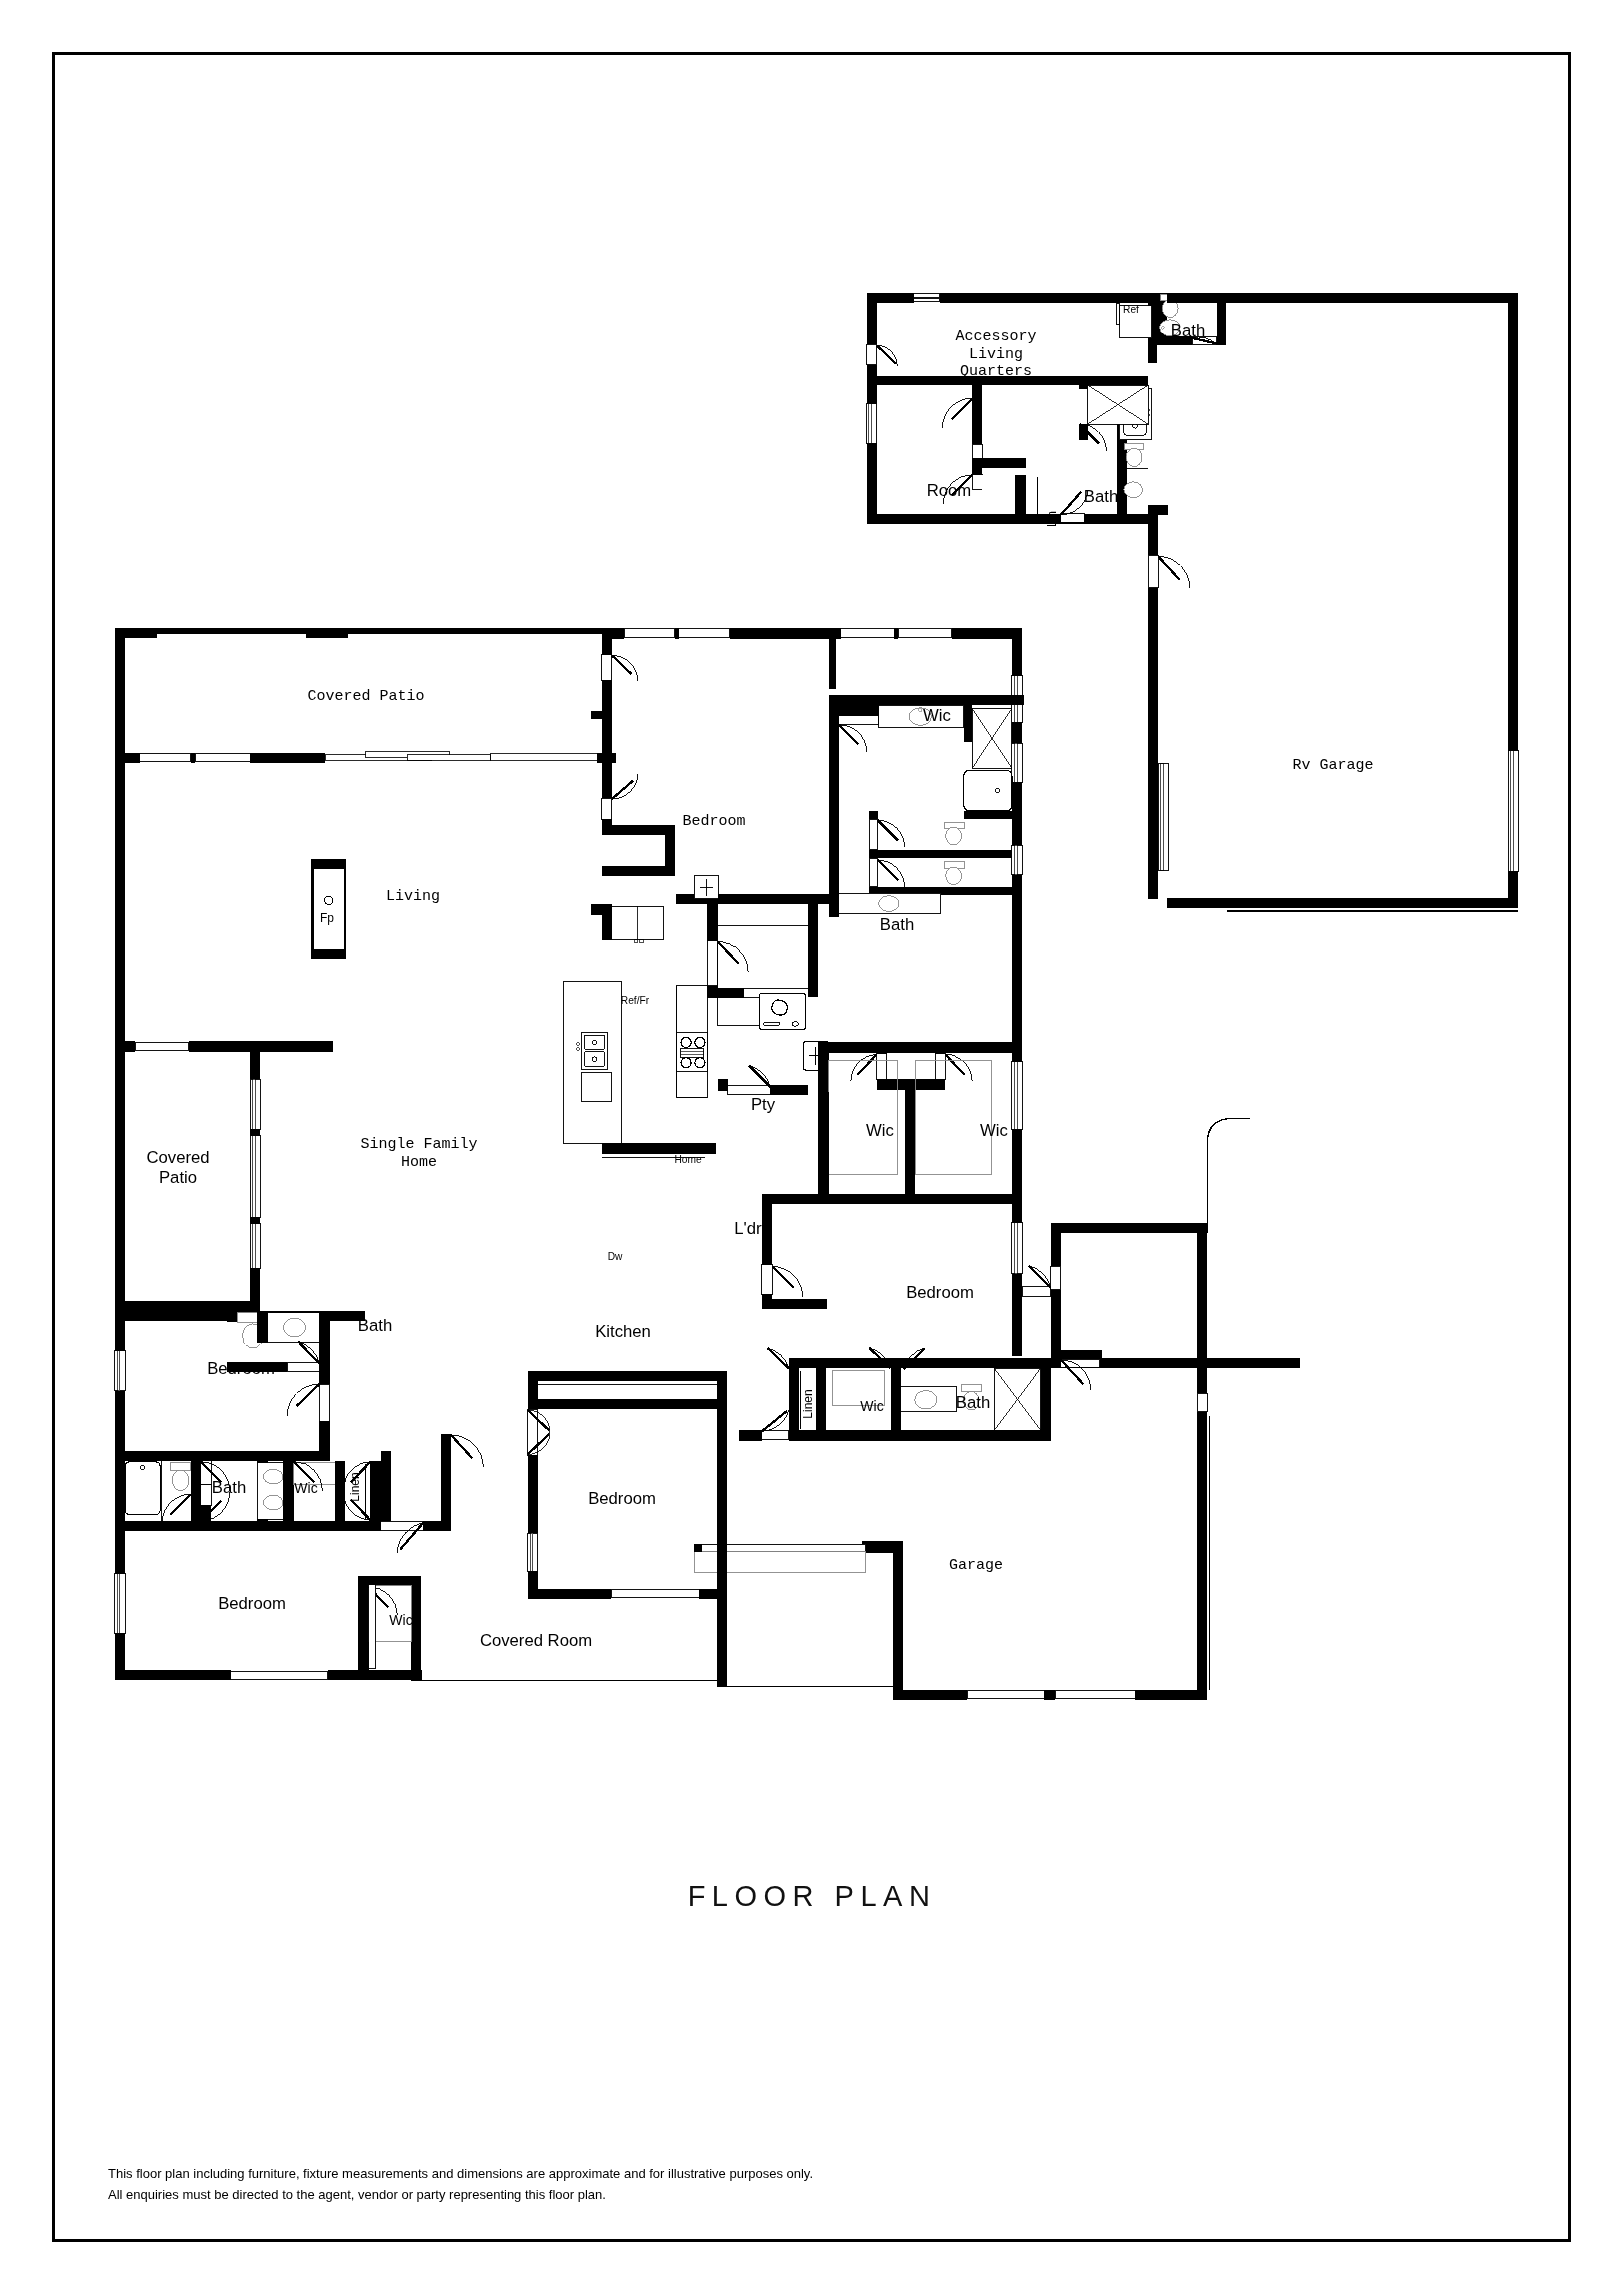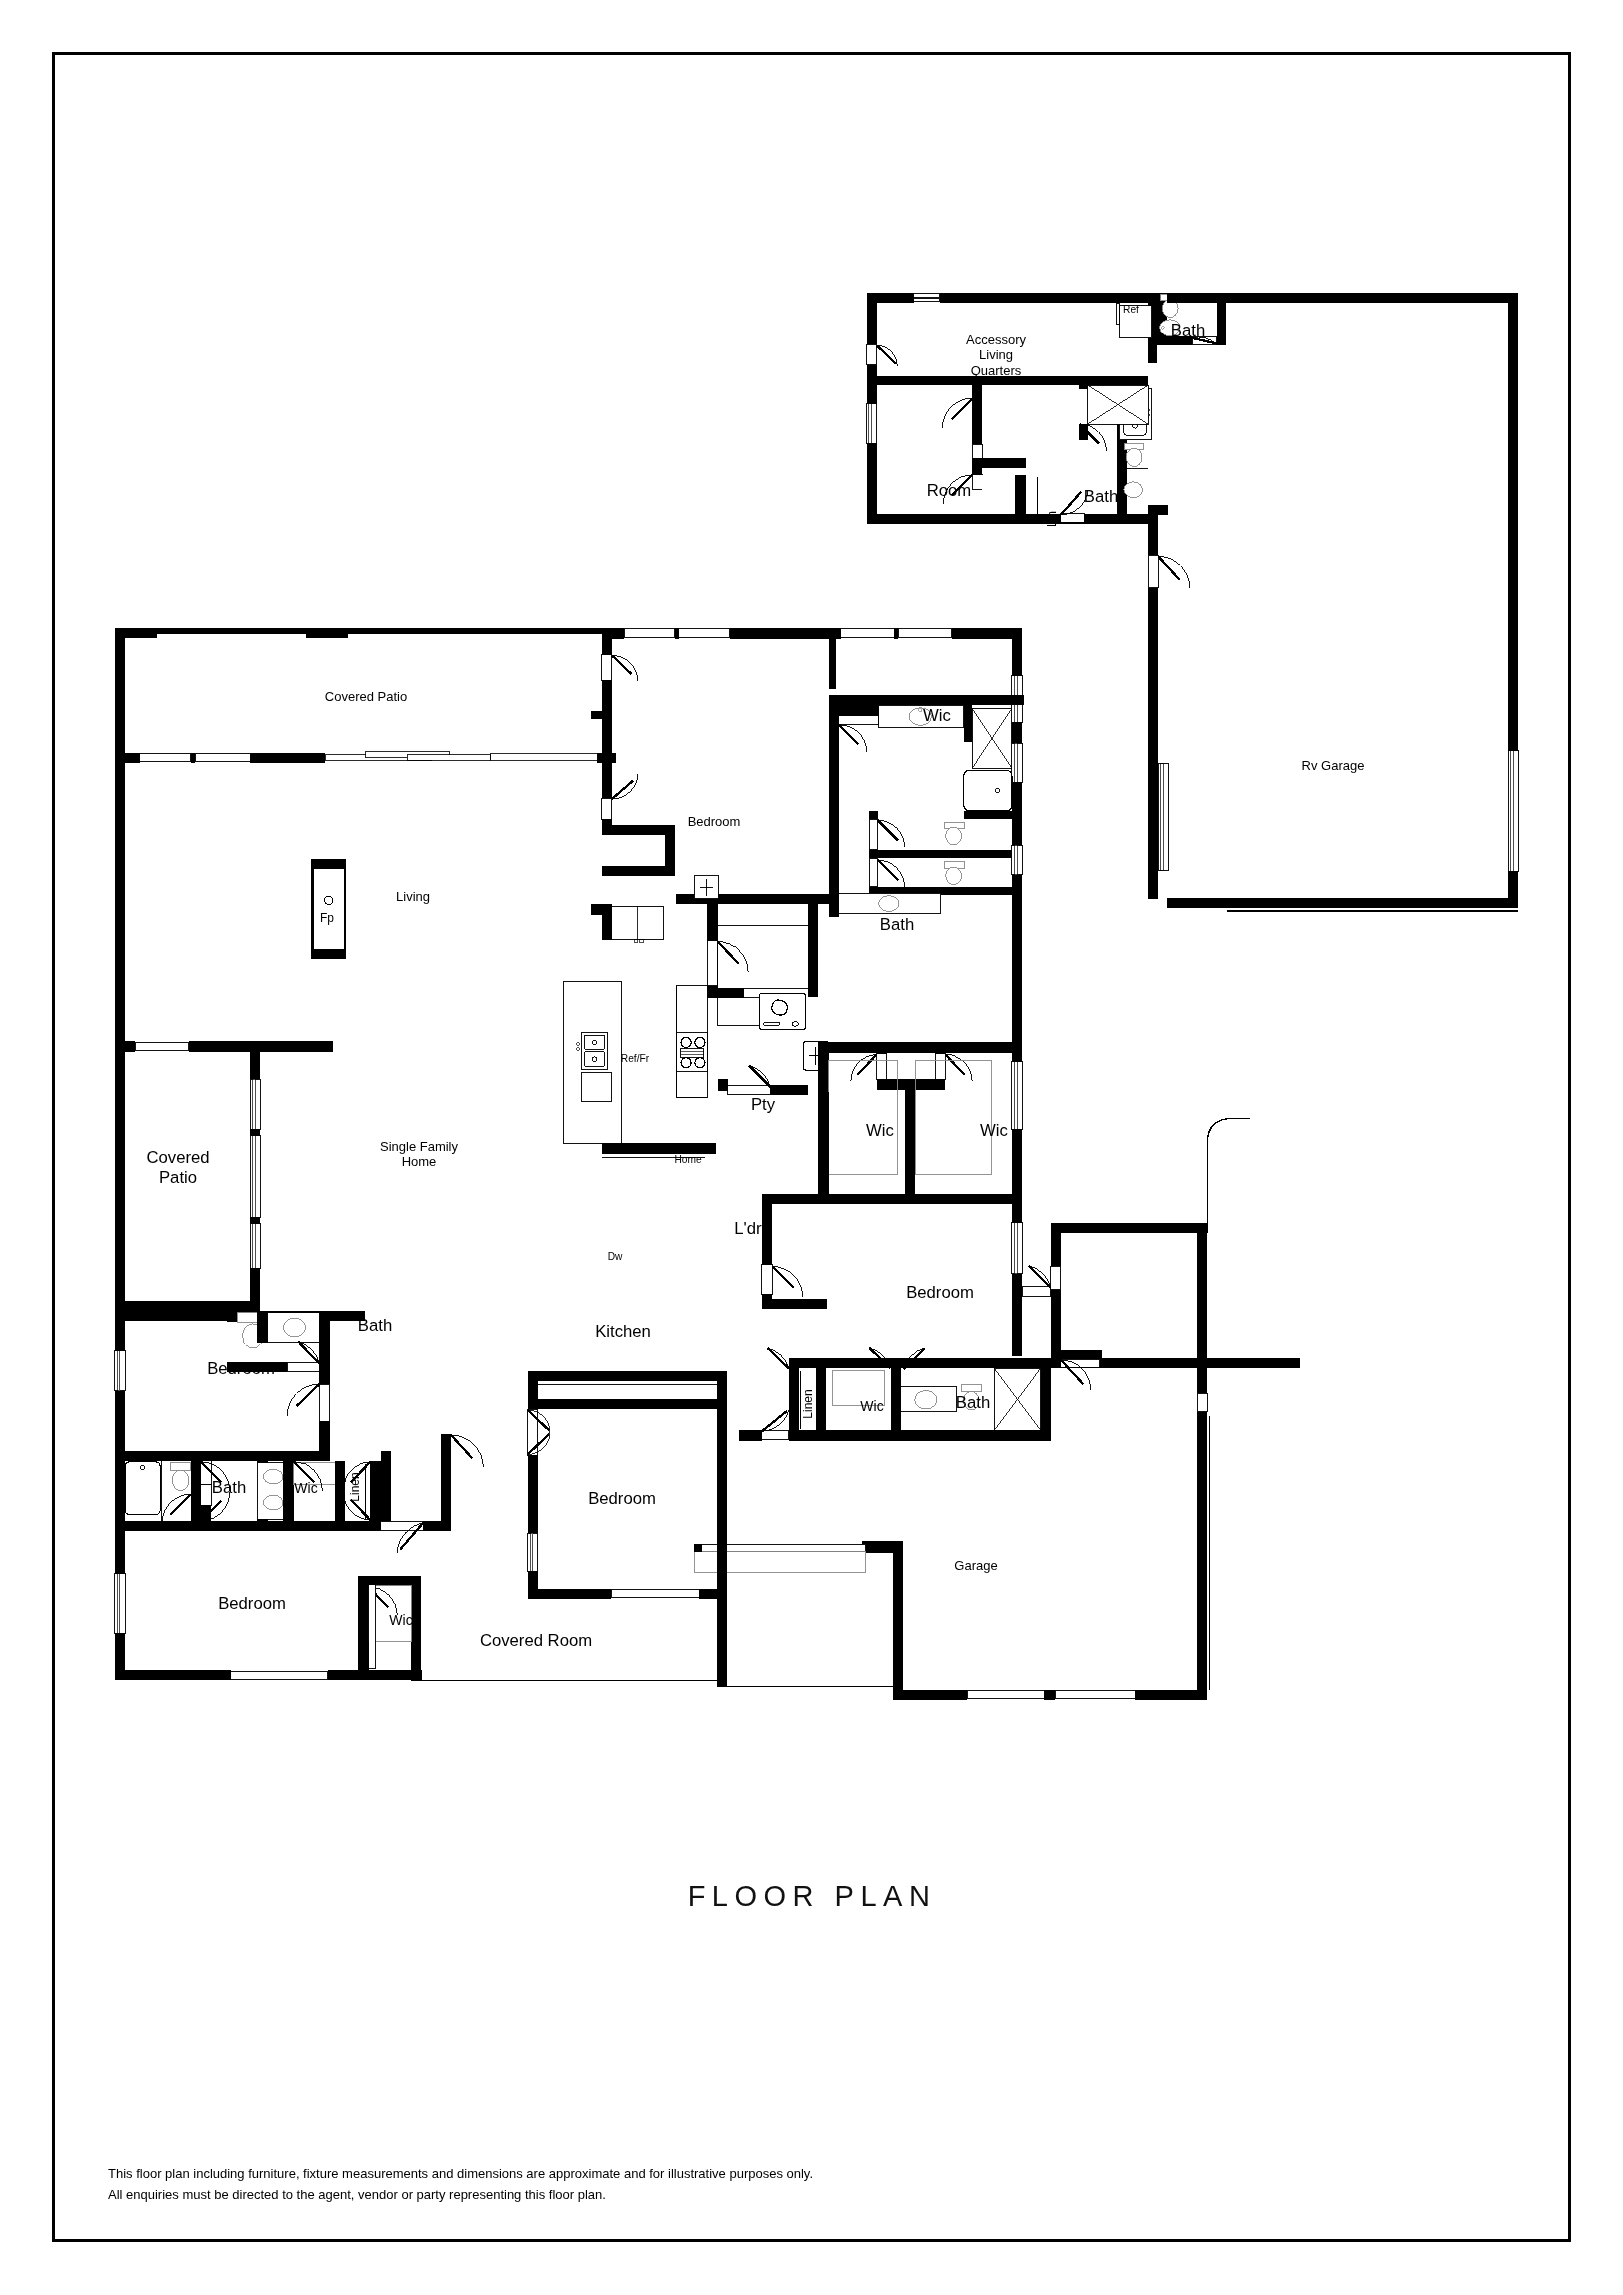--- a/index.html
+++ b/index.html
@@ -18,21 +18,21 @@
   #plan svg{position:absolute;left:0;top:0;}
 
   
   .lbl{
     position:absolute;
     font-family:"Liberation Sans","DejaVu Sans",sans-serif;
     color:#000;white-space:pre;line-height:1.18;
     text-align:center;transform:translate(-50%,-50%);
     pointer-events:none;
   }
-  .lbl.sz-lg{font-size:13px;}
+  .lbl.sz-lg{font-size:15px;font-family:Liberation Mono, monospace;}
   .lbl.sz-md{font-size:16.7px;}
   .lbl.sz-sm{font-size:14px;}
   .lbl.sz-xs{font-size:12px;}
   .lbl.sz-xxs{font-size:10.2px;}
   .lbl.vert{transform:translate(-50%,-50%) rotate(-90deg);}
 
   
   #plan-title{
     position:absolute;left:812px;top:1896px;transform:translate(-50%,-50%);
     font-size:29px;letter-spacing:6.5px;font-weight:400;
@@ -610,21 +610,21 @@
     <div class="lbl sz-lg" style="left: 366px; top: 697px;">Covered Patio</div>
     <div class="lbl sz-lg" style="left: 413px; top: 897px;">Living</div>
     <div class="lbl sz-xs" style="left: 327px; top: 918px;">Fp</div>
     <div class="lbl sz-lg" style="left: 419px; top: 1154px;">Single Family
 Home</div>
     <div class="lbl sz-md" style="left: 178px; top: 1168px;">Covered
 Patio</div>
     <div class="lbl sz-lg" style="left: 714px; top: 822px;">Bedroom</div>
     <div class="lbl sz-md" style="left: 937px; top: 716px;">Wic</div>
     <div class="lbl sz-md" style="left: 897px; top: 925px;">Bath</div>
-    <div class="lbl sz-xxs" style="left: 631px; top: 1059px; padding-left: 8px;">Ref/Fr</div>
+    <div class="lbl sz-xxs" style="left: 631px; top: 1001px; padding-left: 8px;">Ref/Fr</div>
     <div class="lbl sz-md" style="left: 763px; top: 1105px;">Pty</div>
     <div class="lbl sz-xxs" style="left: 688px; top: 1160px;">Home</div>
     <div class="lbl sz-md" style="left: 752px; top: 1229px;">L'dry</div>
     <div class="lbl sz-md" style="left: 623px; top: 1332px;">Kitchen</div>
     <div class="lbl sz-xxs" style="left: 615px; top: 1257px;">Dw</div>
     <div class="lbl sz-md" style="left: 880px; top: 1131px;">Wic</div>
     <div class="lbl sz-md" style="left: 994px; top: 1131px;">Wic</div>
     <div class="lbl sz-md" style="left: 940px; top: 1293px;">Bedroom</div>
     <div class="lbl sz-md" style="left: 375px; top: 1326px;">Bath</div>
     <div class="lbl sz-md" style="left: 241px; top: 1369px;">Bedroom</div>

